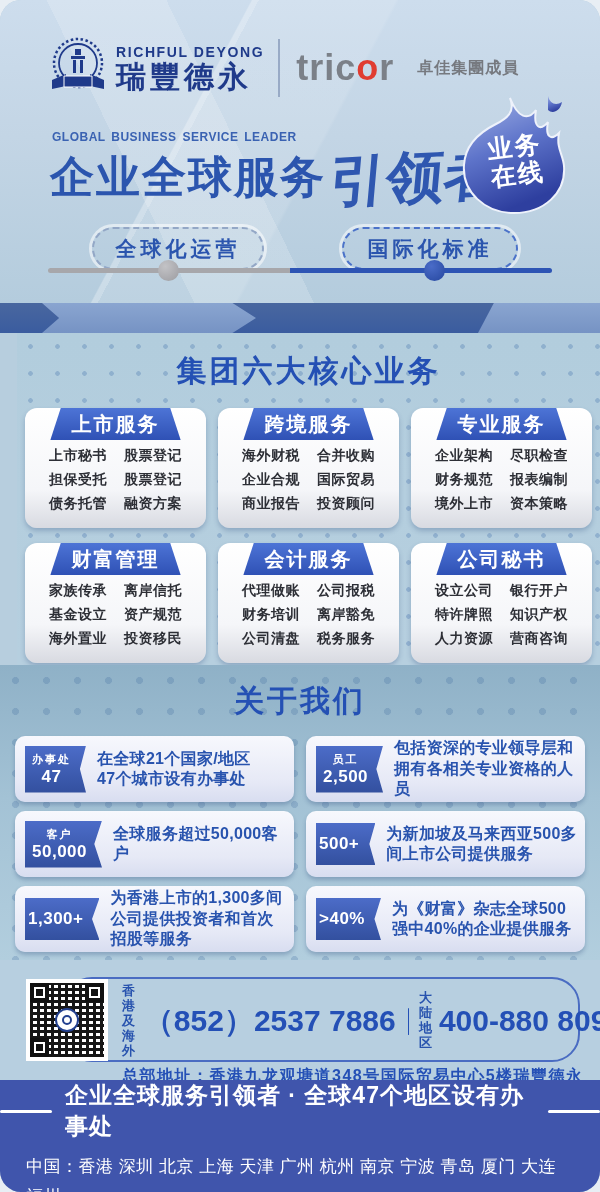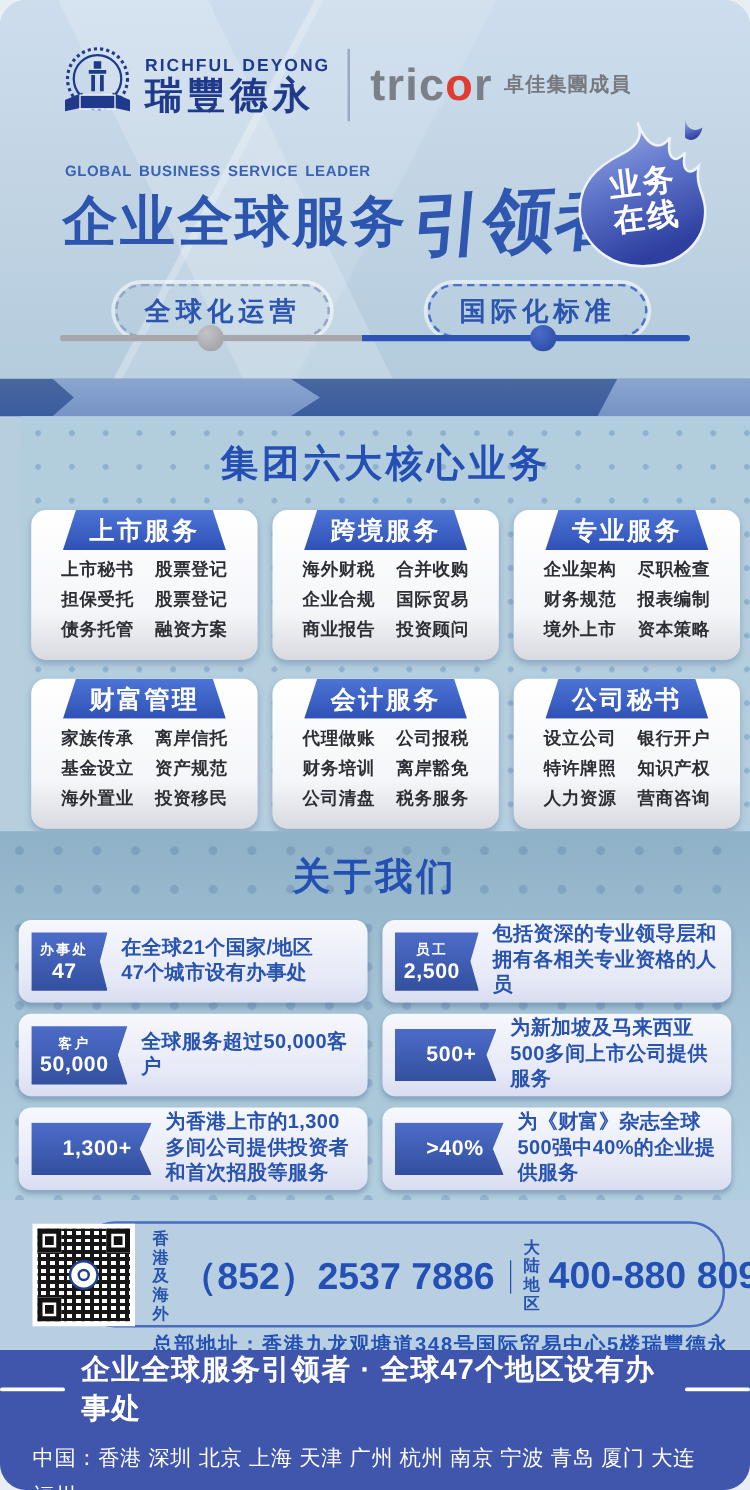--- a/index.html
+++ b/index.html
@@ -15,21 +15,21 @@
       linear-gradient(180deg,#cddded 0%,#c3d5e5 45%,#b4ccdd 100%);
   }
   .logo-row { position:absolute; left:50px; top:36px; display:flex; align-items:center; }
   .emblem { width:56px; height:64px; flex:0 0 auto; }
   .brand-txt { margin-left:10px; color:#1f3a8a; }
   .brand-en { font-size:14px; font-weight:bold; letter-spacing:1.6px; }
   .brand-cn { font-size:30px; font-weight:bold; letter-spacing:4px; line-height:1.1; }
   .logo-div { width:2px; height:58px; background:#98aac6; margin:0 16px 0 14px; }
   .tricor { font-size:36px; font-weight:bold; color:#7b8088; letter-spacing:1px; line-height:1; }
   .tricor .red-o { color:#e03c31; }
-  .tricor-tag { font-size:16px; font-weight:bold; color:#76797f; margin-left:9px; letter-spacing:1px; }
+  .tricor-tag { font-size:16px; font-weight:bold; color:#76797f; margin-left:23px; letter-spacing:1px; }
   .tricor-row { display:flex; align-items:center; }
 
   .hero-sub { position:absolute; left:52px; top:130px; font-size:12px; font-weight:bold; color:#3a62b2; letter-spacing:.5px; word-spacing:2px; }
   .hero-title-row { position:absolute; left:50px; top:148px; display:flex; align-items:flex-start; }
   .hero-title-main { font-size:44px; font-weight:bold; color:#2b55ae; letter-spacing:2px; }
   .hero-title-script { font-size:57px; font-weight:bold; color:#2f57b0; font-family:"DejaVu Serif","Liberation Serif",serif; transform:skewX(-8deg) rotate(-3deg); margin-left:4px; line-height:1; }
 
   .flame { position:absolute; right:16px; top:86px; width:132px; height:134px; }
   .flame svg { position:absolute; inset:0; }
   .flame-text { position:absolute; left:16px; top:46px; width:96px; text-align:center; color:#fff; font-weight:bold; font-size:25px; line-height:1.12; letter-spacing:2px; transform:rotate(-7deg); }
@@ -63,21 +63,21 @@
   
   .about { position:relative; height:295px; padding-top:16px;
     background-image:radial-gradient(rgba(66,108,160,.26) 3.2px, transparent 3.8px), linear-gradient(180deg,#8fb1c7 0%,#a3c2d5 45%,#b2cede 100%);
     background-size:31px 31px, 100% 100%;
   }
   .stats { margin-top:14px; display:grid; grid-template-columns:repeat(2,279px); justify-content:center; column-gap:12px; row-gap:9px; }
   .stat { height:66px; border-radius:10px; background:linear-gradient(180deg,#f7f8fd 0%,#e6e9f6 70%,#d8ddf0 100%); box-shadow:0 3px 4px rgba(40,70,120,.30); display:flex; align-items:center; padding:0 8px 0 10px; }
   .stat-badge { flex:0 0 auto; color:#fff; text-align:center; background:linear-gradient(180deg,#4c6cc8,#33509f); clip-path:polygon(0 0,100% 0,90% 50%,100% 100%,0 100%); padding:6px 15px 6px 7px; }
   .stat-badge .b-label { font-size:11px; font-weight:bold; letter-spacing:2px; }
   .stat-badge .b-value { font-size:17px; font-weight:bold; letter-spacing:.5px; }
-  .stat-badge.value-only { padding:11px 16px 11px 25px; }
+  .stat-badge.value-only { padding:11px 16px 11px 3px; }
   .stat-text { margin-left:11px; font-size:16px; font-weight:bold; color:#2853ae; line-height:1.28; white-space:pre-line; letter-spacing:.3px; }
 
   
   .contact { position:relative; height:120px; background:#b7cfe0; }
   .contact-border { position:absolute; left:64px; right:20px; top:17px; bottom:18px; border:2px solid #4a6cc2; border-radius:28px; }
   .qr { position:absolute; left:26px; top:19px; width:82px; height:82px; background:#fff; padding:4px; }
   .qr-grid { position:absolute; inset:4px; background:
       repeating-linear-gradient(0deg,#161616 0 3px,transparent 3px 6px),
       repeating-linear-gradient(90deg,#161616 0 3px,transparent 3px 7px); }
   .qr-finder { position:absolute; width:19px; height:19px; background:#fff; border:4px solid #111; }

